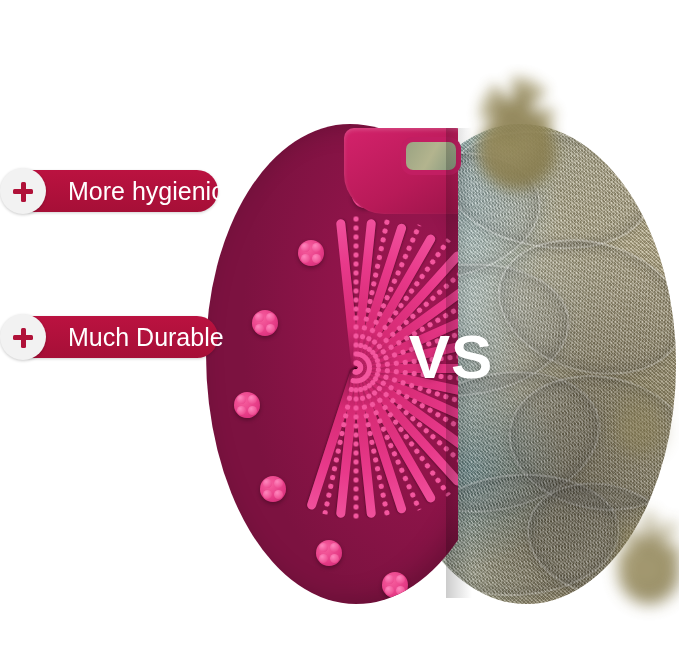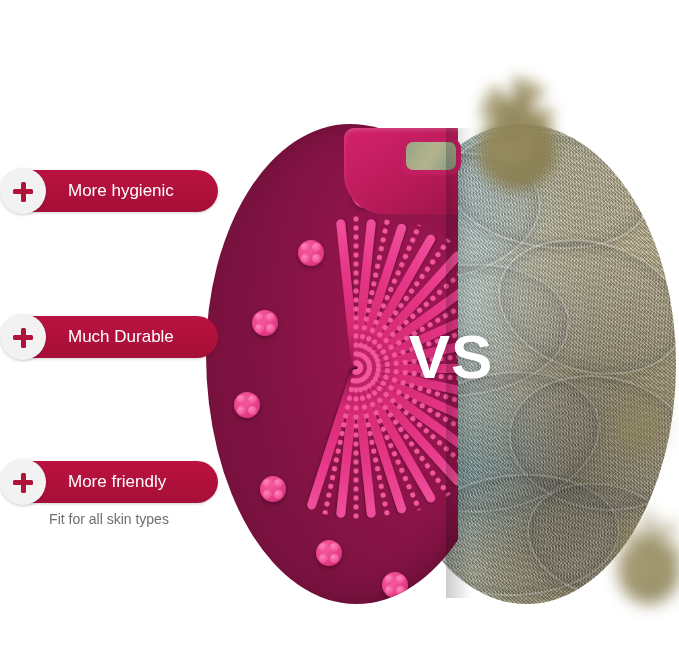--- a/index.html
+++ b/index.html
@@ -274,21 +274,21 @@
     width: 218px;
   }
   .pill {
     position: relative;
     height: 42px;
     margin-left: 12px;
     padding-left: 56px;
     border-radius: 21px;
     background: linear-gradient(180deg, #bb1240 0%, #a60f37 100%);
     color: #ffffff;
-    font-size: 17px;
+    font-size: 25px;
     line-height: 42px;
     font-weight: 400;
     white-space: nowrap;
     box-shadow: 0 1px 3px rgba(0,0,0,0.18);
   }
   .pill .plus-badge {
     position: absolute;
     left: -12px;
     top: -2px;
     width: 46px;
@@ -481,21 +481,14 @@
     </div>
   </div>
 
   <div class="feature" id="feature-1">
     <div class="pill">
       <span class="plus-badge"></span>
       <span>Much Durable</span>
     </div>
   </div>
 
-  <div class="feature" id="feature-2">
-    <div class="pill">
-      <span class="plus-badge"></span>
-      <span>More friendly</span>
-    </div>
-    <div class="caption">Fit for all skin types</div>
-  </div>
 
 </div>
 
 </body></html>

